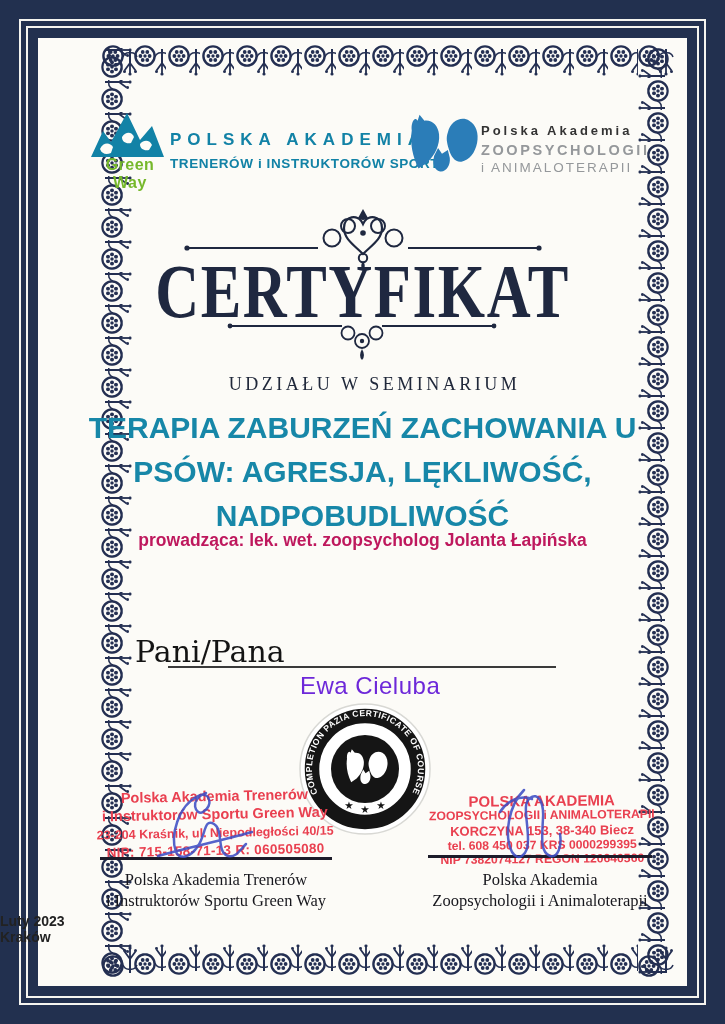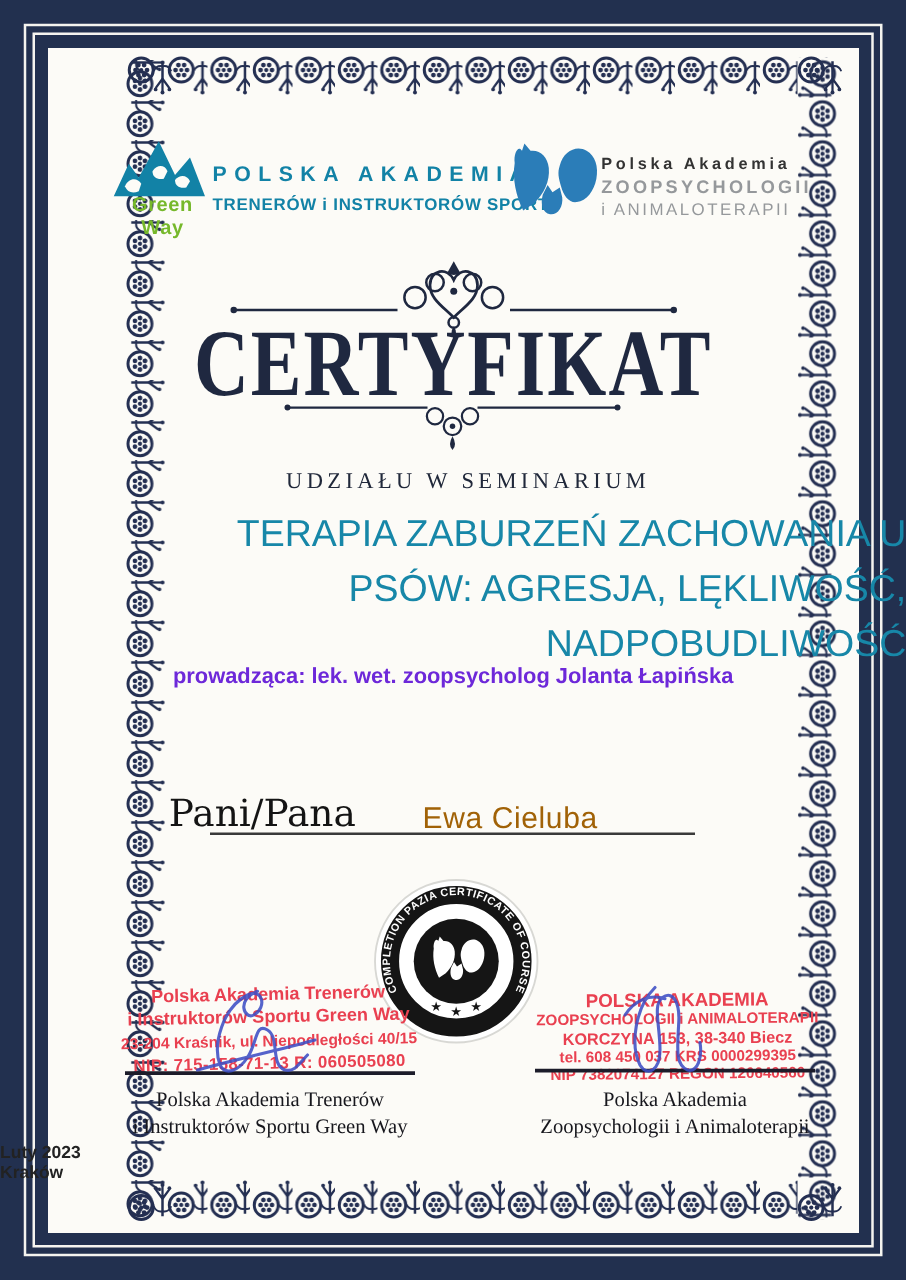--- a/index.html
+++ b/index.html
@@ -18,26 +18,26 @@
   .patis-l2{font-size:13.5px;font-weight:bold;color:#1282a6;letter-spacing:.6px;margin-top:6px;white-space:nowrap;}
   .pazia-text{left:481px;top:123px;width:170px;}
   .pazia-l1{font-size:13px;font-weight:bold;color:#333;letter-spacing:3px;white-space:nowrap;}
   .pazia-l2{font-size:14.5px;font-weight:bold;color:#95989b;letter-spacing:2.6px;margin-top:4px;white-space:nowrap;}
   .pazia-l3{font-size:13.5px;font-weight:normal;color:#95989b;letter-spacing:2px;margin-top:2px;white-space:nowrap;}
   
   .cert-title{left:0;top:248px;width:725px;text-align:center;font-family:"Liberation Serif",serif;
               font-size:76px;font-weight:bold;color:#1f2840;letter-spacing:2px;transform:scaleX(.8);white-space:nowrap;}
   .subtitle{left:12px;top:374px;width:725px;text-align:center;font-family:"Liberation Serif",serif;
             font-size:18px;color:#20283a;letter-spacing:3.5px;white-space:nowrap;}
-  .sem{left:0;top:406px;width:725px;text-align:right;color:#1787a8;font-weight:normal;}
+  .sem{left:0;top:406px;width:725px;text-align:center;color:#1787a8;font-weight:bold;}
   .sem-line{font-size:30px;line-height:44px;white-space:nowrap;}
-  .lecturer{left:0;top:530px;width:725px;text-align:center;color:#6d28d9;font-weight:bold;font-size:17.5px;white-space:nowrap;}
+  .lecturer{left:0;top:530px;width:725px;text-align:center;color:#be185d;font-weight:bold;font-size:17.5px;white-space:nowrap;}
   
   .recipient-label{left:135px;top:634px;font-family:"DejaVu Serif",serif;font-size:30px;color:#141414;text-align:right;}
-  .recipient-name{left:300px;top:641px;font-size:24px;color:#a16207;letter-spacing:.5px;margin-left:38px;}
+  .recipient-name{left:300px;top:672px;font-size:24px;color:#6d28d9;letter-spacing:.5px;}
   .recipient-line{left:168px;top:666px;width:388px;height:2px;background:#3a3a3a;}
   
   .stamp{color:#e94050;font-weight:bold;text-align:center;}
   .stamp-left{left:90px;top:787px;width:250px;transform:rotate(-1.2deg);}
   .sl-a{font-size:14.5px;line-height:18px;}
   .sl-b{font-size:12.5px;line-height:17px;margin-top:2px;white-space:nowrap;}
   .sl-c{font-size:13.5px;line-height:17px;letter-spacing:.3px;white-space:nowrap;}
   .stamp-right{left:428px;top:793px;width:228px;transform:rotate(-.6deg);}
   .sr-a{font-size:15px;line-height:15px;}
   .sr-b{font-size:12.2px;line-height:14.5px;white-space:nowrap;}

